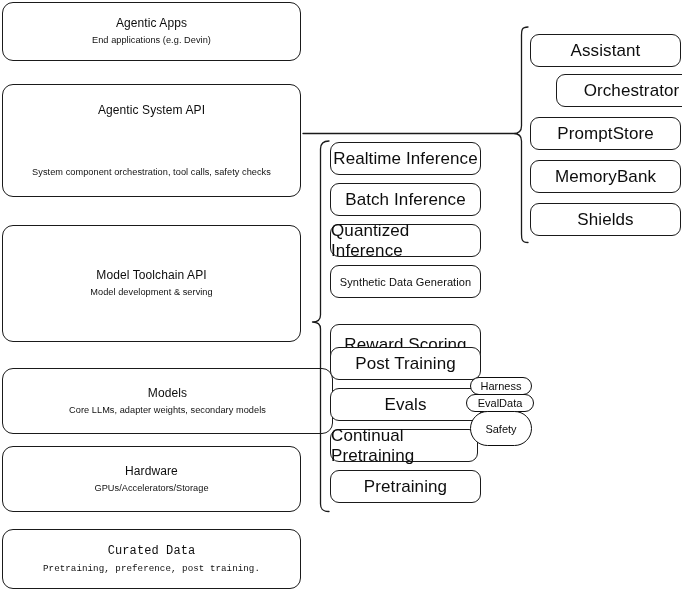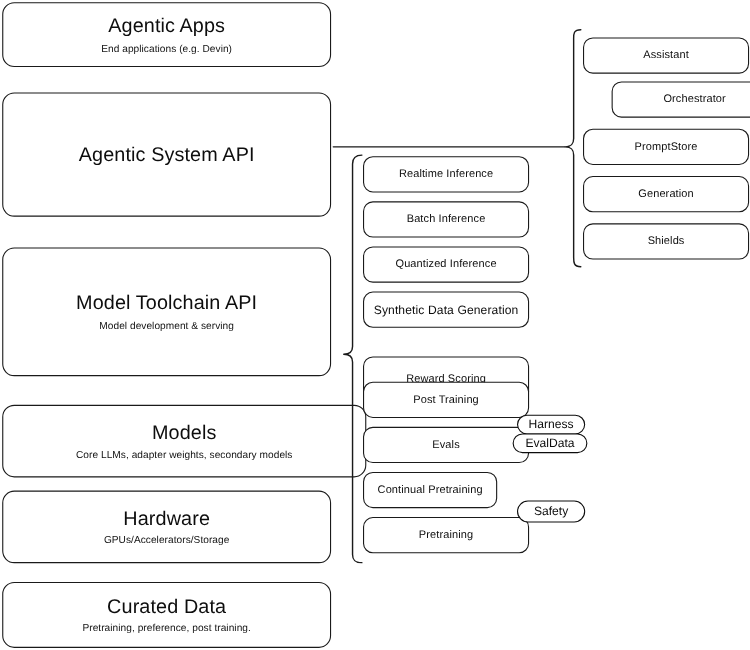--- a/index.html
+++ b/index.html
@@ -29,21 +29,21 @@
     background: #ffffff;
     display: flex;
     flex-direction: column;
     align-items: center;
     justify-content: center;
     text-align: center;
   }
 
   
   .layer-title {
-    font-size: 18px;
+    font-size: 12px;
     color: #0d0d0d;
     line-height: 1.25;
     letter-spacing: .1px;
   }
   .layer-sub {
     font-size: 9.2px;
     color: #111111;
     line-height: 1.3;
     margin-top: 4px;
     letter-spacing: .05px;
@@ -52,21 +52,21 @@
   
   .item-box {
     position: absolute;
     box-sizing: border-box;
     border: 1.3px solid #1a1a1a;
     border-radius: 9px;
     background: #ffffff;
     display: flex;
     align-items: center;
     justify-content: center;
-    font-size: 10px;
+    font-size: 17px;
     color: #0d0d0d;
     letter-spacing: .1px;
   }
 
   
   .pill {
     position: absolute;
     box-sizing: border-box;
     border: 1.4px solid #0d0d0d;
     border-radius: 999px;
@@ -123,55 +123,56 @@
              C 320.5 508.5 322 511.5 329 511.5"></path>
   </svg>
 
   <div class="box" style="left:2px; top:2px; width:299px; height:59px;">
     <div class="layer-title">Agentic Apps</div>
     <div class="layer-sub">End applications (e.g. Devin)</div>
   </div>
 
   <div class="box" style="left:2px; top:84px; width:299px; height:113px;gap:45px;">
     <div class="layer-title">Agentic System API</div>
+    <div class="layer-sub">System component orchestration, tool calls, safety checks</div>
   </div>
 
   <div class="box" style="left:2px; top:225px; width:299px; height:117px;">
     <div class="layer-title">Model Toolchain API</div>
     <div class="layer-sub">Model development &amp; serving</div>
   </div>
 
   <div class="box" style="left:2px; top:368px; width:331px; height:66px;">
     <div class="layer-title">Models</div>
     <div class="layer-sub">Core LLMs, adapter weights, secondary models</div>
   </div>
 
   <div class="box" style="left:2px; top:446px; width:299px; height:66px;">
     <div class="layer-title">Hardware</div>
     <div class="layer-sub">GPUs/Accelerators/Storage</div>
   </div>
 
-  <div class="box" style="left:2px; top:529px; width:299px; height:60px;">
+  <div class="box" style="left:2px; top:529px; width:299px; height:60px;font-family:Liberation Mono, monospace;">
     <div class="layer-title">Curated Data</div>
     <div class="layer-sub">Pretraining, preference, post training.</div>
   </div>
 
   <div class="item-box" style="left:330px; top:142px; width:151px; height:33px;">Realtime Inference</div>
   <div class="item-box" style="left:330px; top:183px; width:151px; height:33px;">Batch Inference</div>
   <div class="item-box" style="left:330px; top:224px; width:151px; height:33px;">Quantized Inference</div>
   <div class="item-box" style="left:330px; top:265px; width:151px; height:33px; font-size:11px;">Synthetic Data Generation</div>
   <div class="item-box" style="left:330px; top:306px; width:151px; height:41px;margin-top:18px;">Reward Scoring</div>
   <div class="item-box" style="left:330px; top:347px; width:151px; height:33px;">Post Training</div>
   <div class="item-box" style="left:330px; top:388px; width:151px; height:33px;">Evals</div>
-  <div class="item-box" style="left:330px; top:429px; width:122px; height:33px;">Continual Pretraining</div>
+  <div class="item-box" style="left:330px; top:429px; width:148px; height:33px;">Continual Pretraining</div>
   <div class="item-box" style="left:330px; top:470px; width:151px; height:33px;">Pretraining</div>
 
   <div class="pill" style="left:470px; top:377px; width:62px; height:18px;">Harness</div>
   <div class="pill" style="left:466px; top:394px; width:68px; height:18px;">EvalData</div>
-  <div class="pill" style="left:470px; top:411px; width:62px; height:20px;margin-top:44px;">Safety</div>
+  <div class="pill" style="left:470px; top:411px; width:62px; height:35px;">Safety</div>
 
   <div class="item-box" style="left:530px; top:34px; width:151px; height:33px;">Assistant</div>
   <div class="item-box" style="left:556px; top:74px; width:151px; height:33px;">Orchestrator</div>
   <div class="item-box" style="left:530px; top:117px; width:151px; height:33px;">PromptStore</div>
-  <div class="item-box" style="left:530px; top:160px; width:151px; height:33px;">Generation</div>
+  <div class="item-box" style="left:530px; top:160px; width:151px; height:33px;">MemoryBank</div>
   <div class="item-box" style="left:530px; top:203px; width:151px; height:33px;">Shields</div>
 
 </div>
 
 </body></html>

